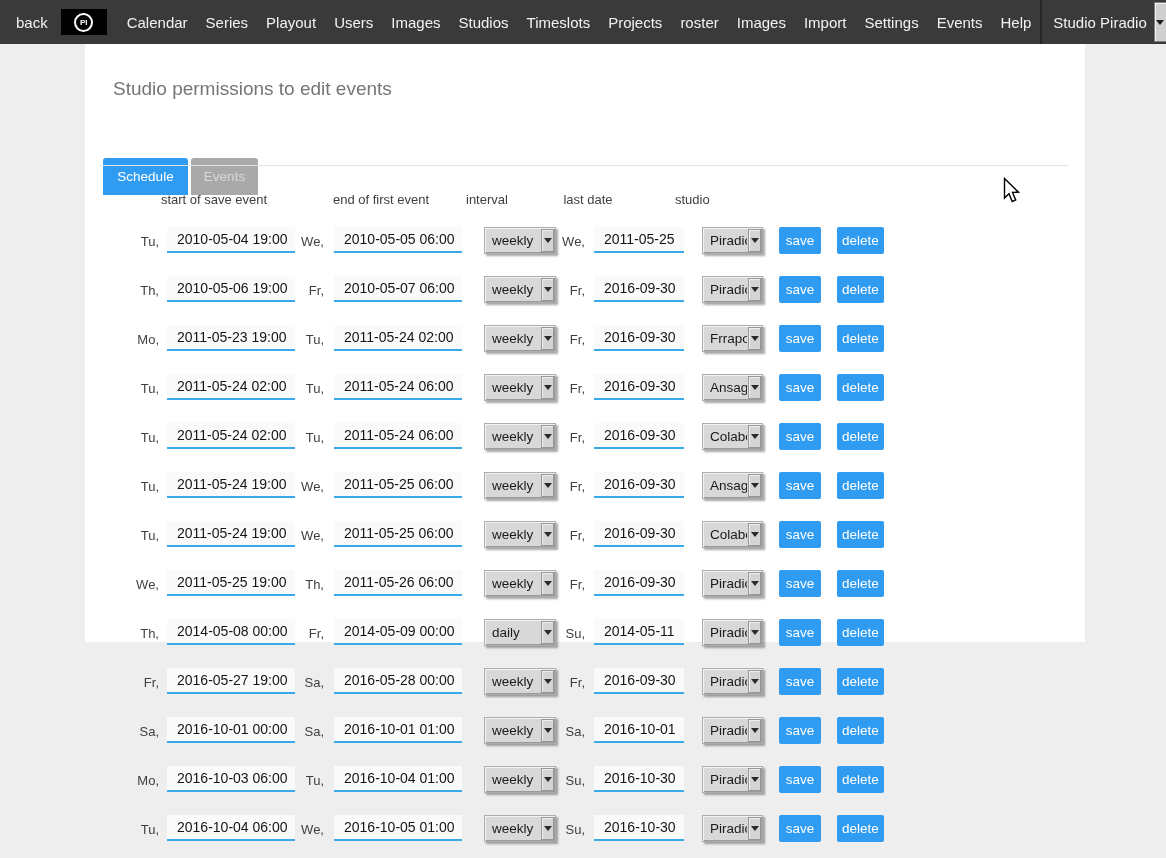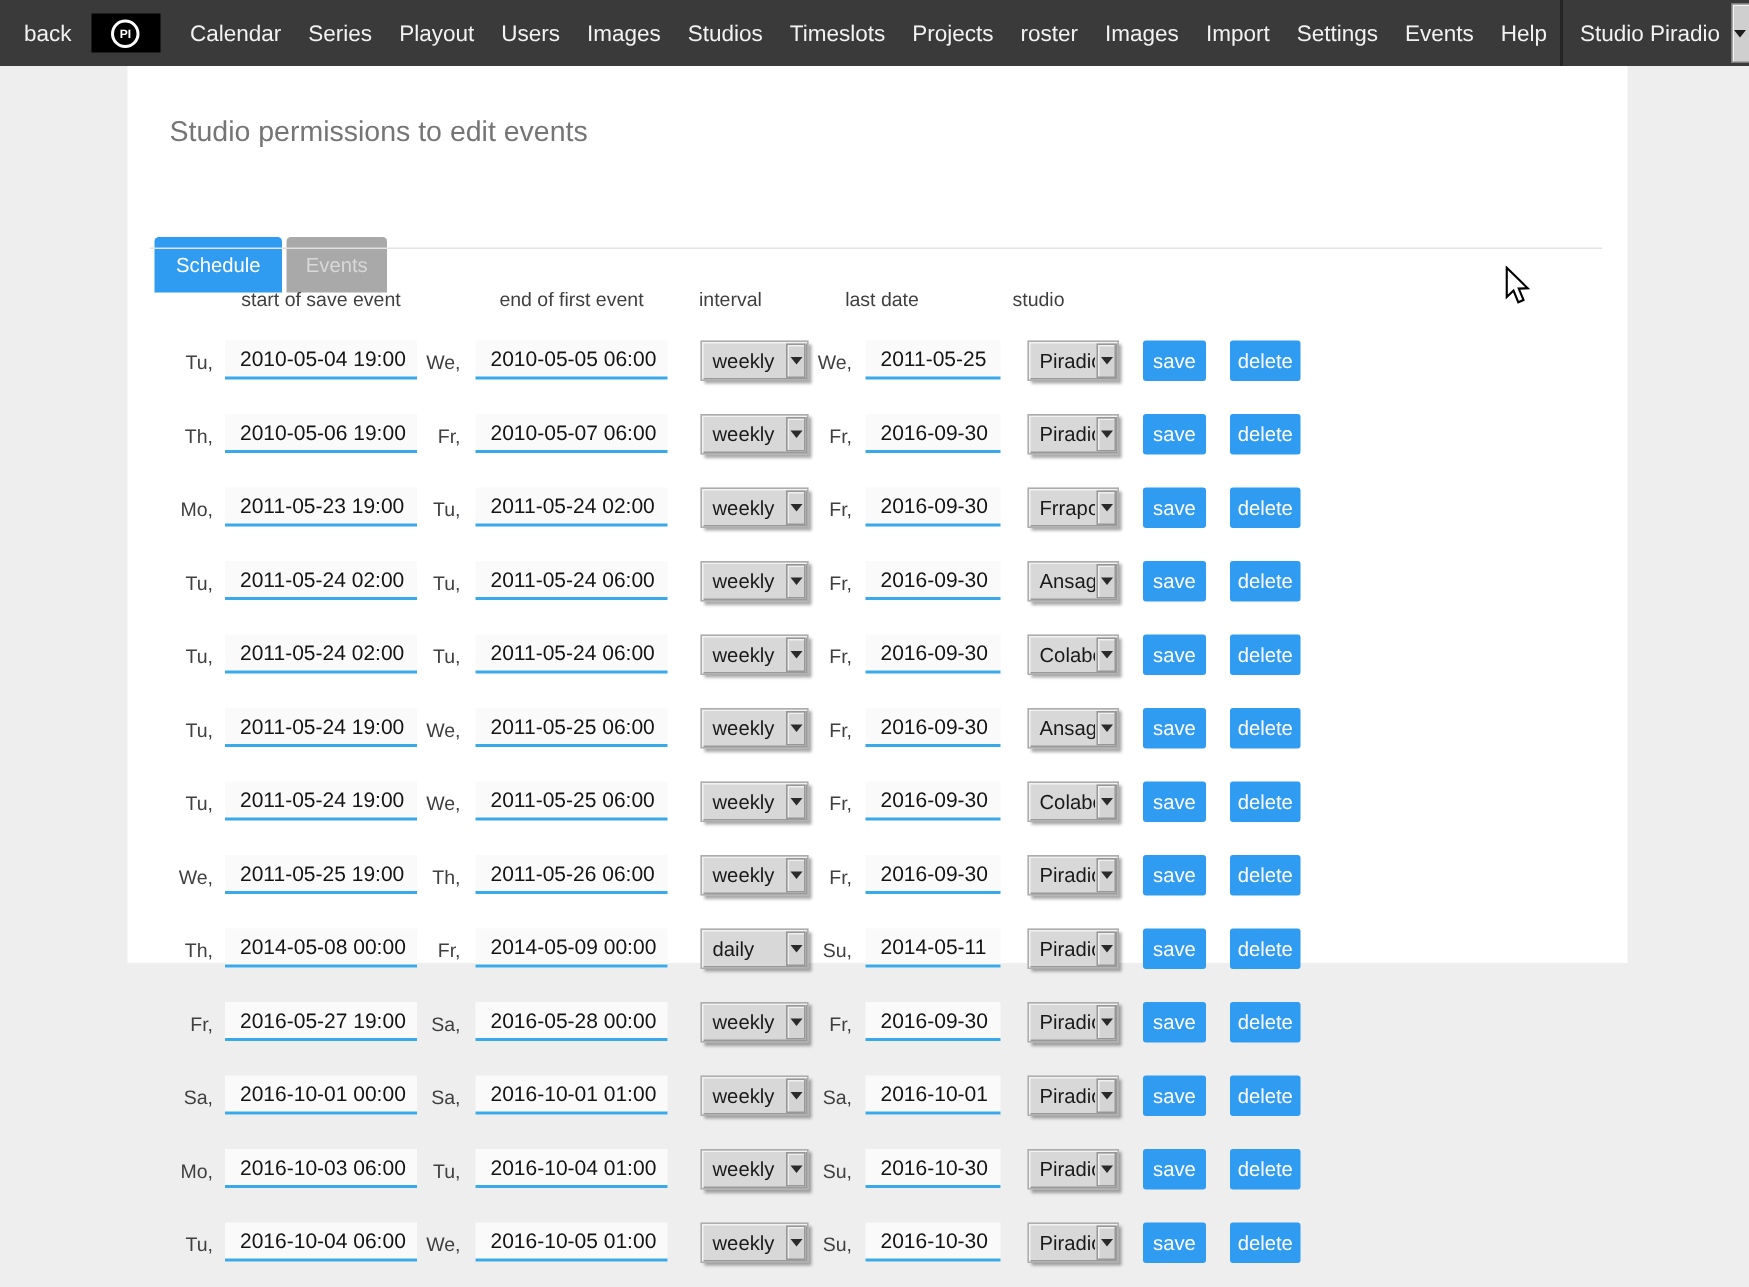--- a/index.html
+++ b/index.html
@@ -65,21 +65,21 @@
   
   .thead { position:absolute; top:148px; left:0; width:100%; font-size:13px; color:#3f3f3f; }
   .th { position:absolute; top:0; }
   .th-start  { left:65px;  width:128px; text-align:center; }
   .th-end    { left:232px; width:128px; text-align:center; }
   .th-interval { left:381px; }
   .th-last   { left:448px; width:110px; text-align:center; }
   .th-studio { left:590px; }
 
   
-  .rows { position:absolute; top:178px; left:0; width:100%; }
+  .rows { position:absolute; top:178px; left:17px; width:100%; }
   .row { position:relative; height:49px; }
   .day {
     position:absolute; top:10px; height:20px; line-height:20px;
     font-size:13px; color:#3f3f3f; text-align:right;
   }
   .d1 { left:10px;  width:47px; }
   .d2 { left:175px; width:47px; }
   .d3 { left:436px; width:47px; }
   .inp {
     position:absolute; top:5px; height:26px;

